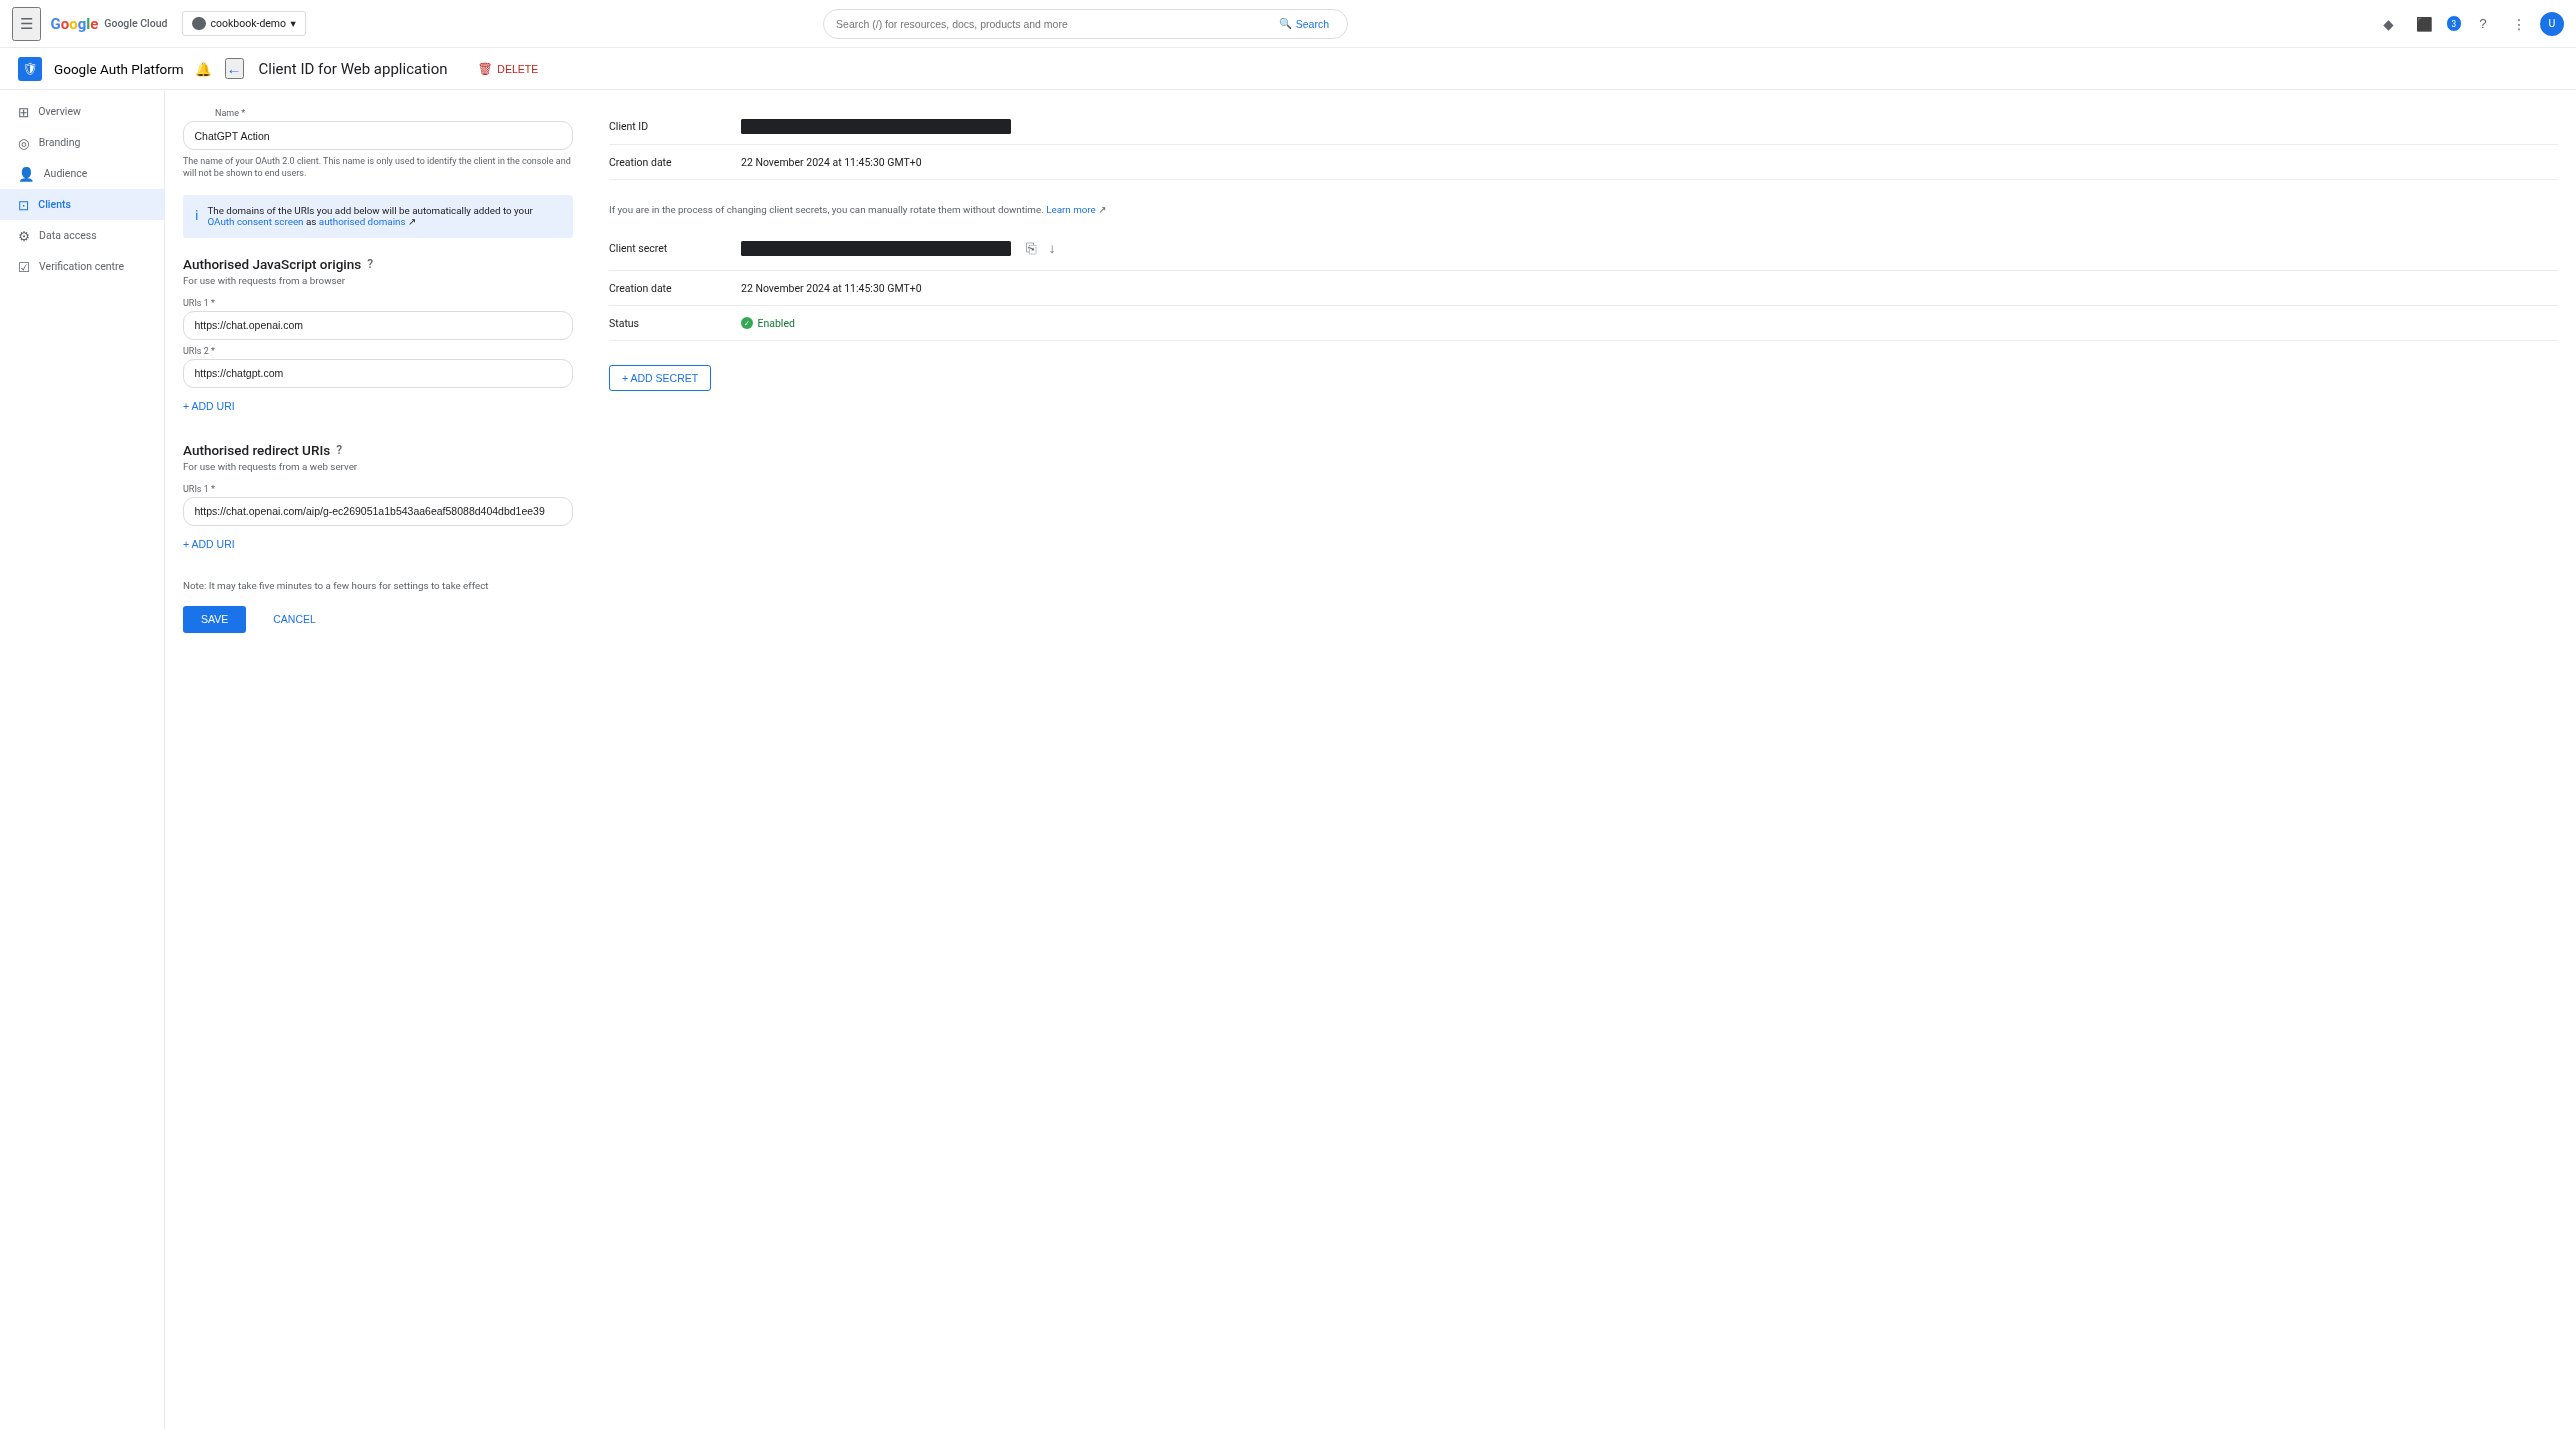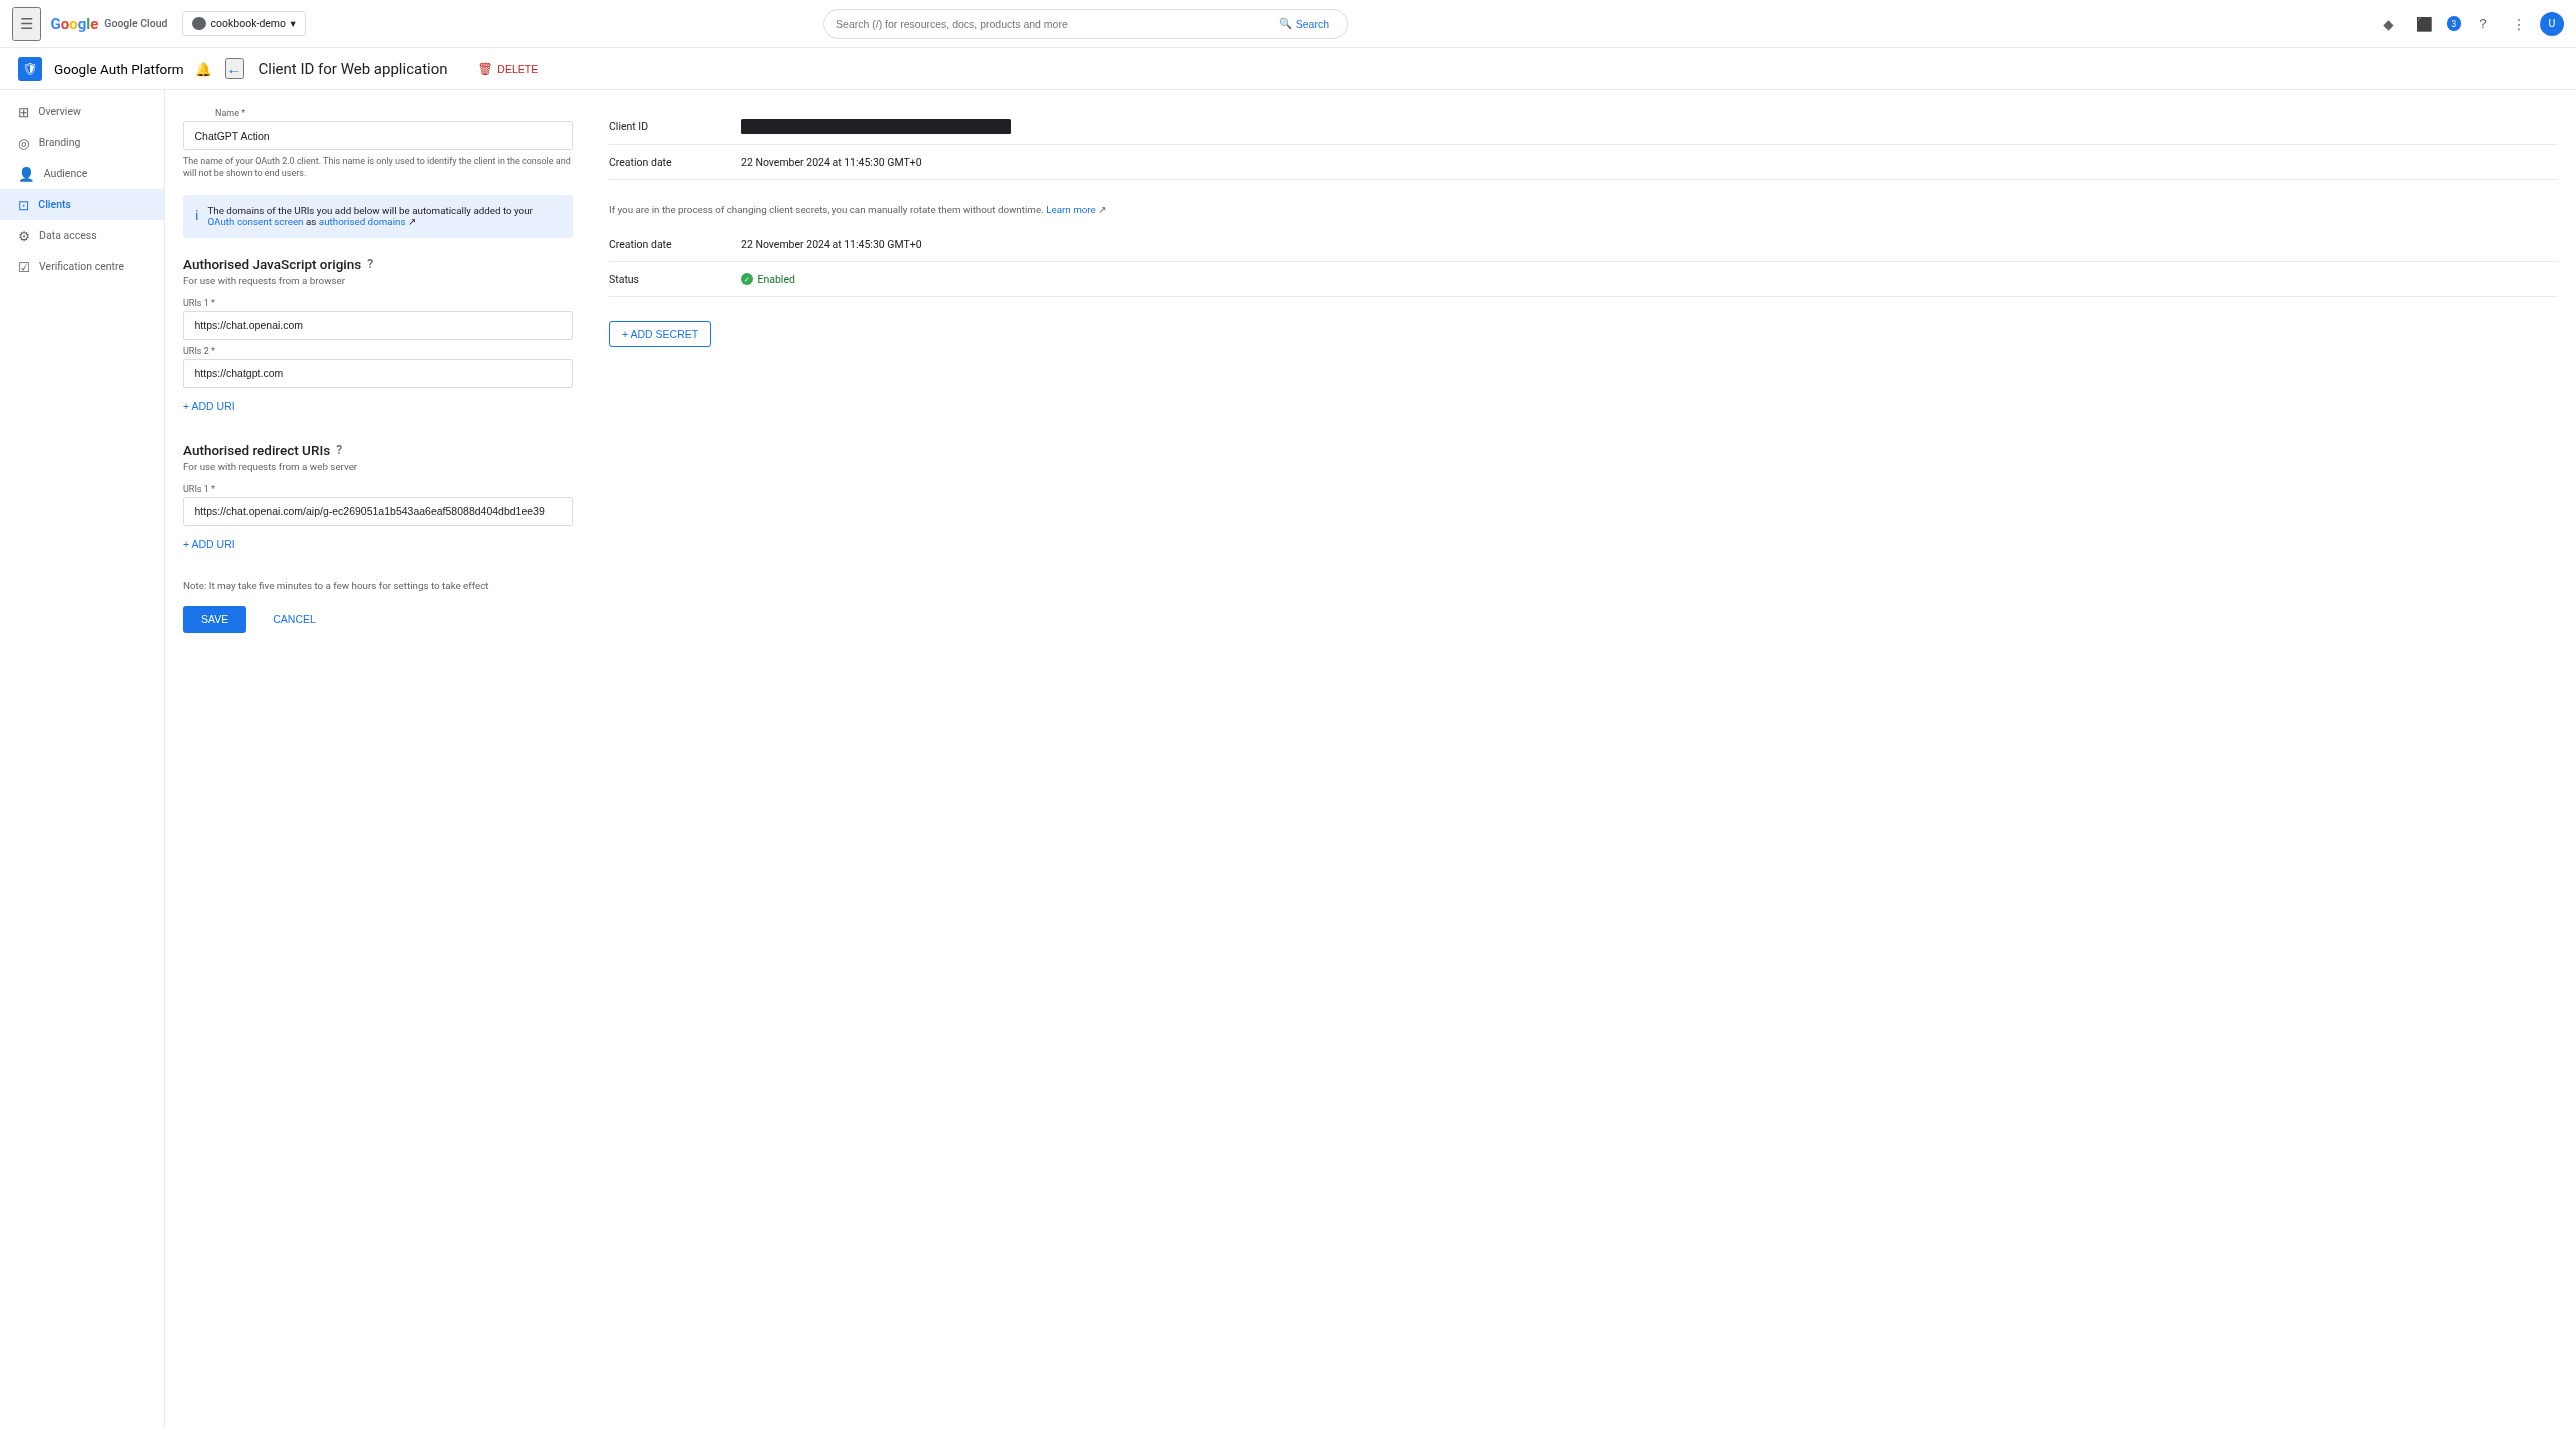--- a/index.html
+++ b/index.html
@@ -65,21 +65,21 @@
     .sidebar-item.active { background: #e8f0fe; color: #1a73e8; font-weight: 500; }
     .sidebar-item .s-icon { font-size: 13.5px; }
 
     
     .content-area { flex: 1; display: flex; overflow-y: auto; padding: 18px; gap: 36px; }
     .left-panel { flex: 0 0 390px; }
     .right-panel { flex: 1; min-width: 300px; }
     .field-group { margin-bottom: 15px; }
     .field-label { font-size: 9px; color: #5f6368; margin-bottom: 3px; display: block; padding-left: 32px; }
     .text-input {
-      width: 100%; border: 0.8px solid #dadce0; border-radius: 2px; padding: 7.5px 10.5px;
+      width: 100%; border: 0.8px solid #dadce0; border-radius: 11px; padding: 7.5px 10.5px;
       font-size: 10.5px; color: #202124; outline: none; background: #fff;
     }
     .helper-text { font-size: 9px; color: #5f6368; margin-top: 4.5px; line-height: 1.4; }
 
     
     .info-box {
       background: #e8f0fe; border-radius: 3px; padding: 10.5px 12px;
       display: flex; gap: 9px; margin-bottom: 18px; font-size: 9.8px; color: #202124;
     }
     .info-icon { color: #1a73e8; font-size: 13.5px; flex-shrink: 0; margin-top: 0.8px; }
@@ -302,20 +302,28 @@
       </div>
 
       <p class="secrets-desc">
         <span>If you are in the process of changing client secrets, you can manually rotate them without downtime.</span>
         <a class="learn-more" href="#">Learn more</a>
         <span> ↗</span>
       </p>
 
       <div class="info-table">
 
+        <div class="info-row">
+          <span class="info-row-label">Client secret</span>
+          <div class="redacted-bar"></div>
+          <div class="secret-actions">
+            <button class="icon-action-btn">⎘</button>
+            <button class="icon-action-btn">↓</button>
+          </div>
+        </div>
 
         <div class="info-row">
           <span class="info-row-label">Creation date</span>
           <span class="date-text">22 November 2024 at 11:45:30 GMT+0</span>
         </div>
 
         <div class="info-row">
           <span class="info-row-label">Status</span>
           <div class="status-enabled">
             <div class="green-dot">

